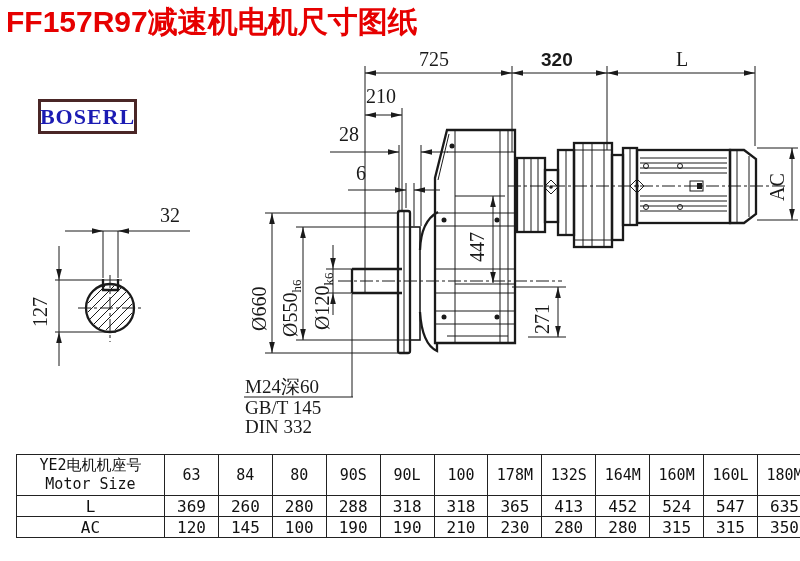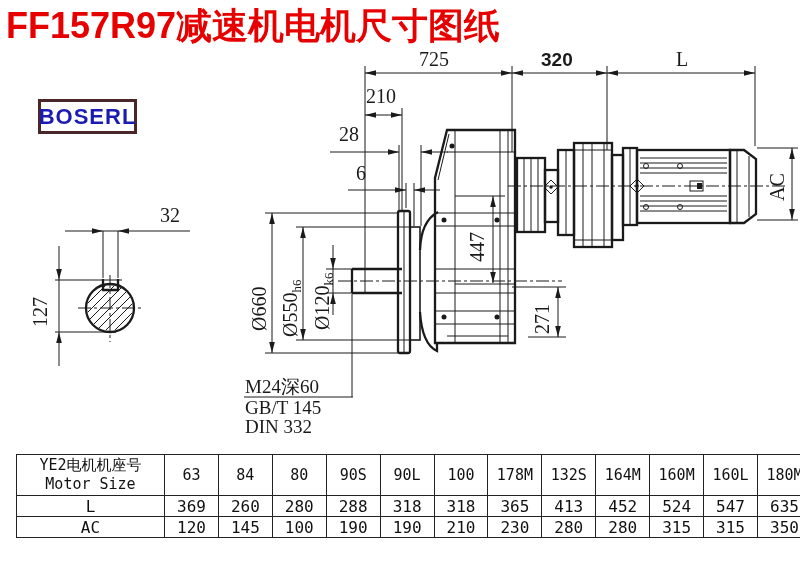--- a/index.html
+++ b/index.html
@@ -1,22 +1,22 @@
 <!DOCTYPE html>
 <html><head>
 <meta charset="utf-8">
 <style>
   html,body{margin:0;padding:0;background:#ffffff;}
   #stage{position:relative;width:800px;height:561px;background:#fff;overflow:hidden;
          font-family:"Liberation Sans","DejaVu Sans",sans-serif;}
-  #title{position:absolute;left:6px;top:2px;font-size:36px;font-weight:800;
+  #title{position:absolute;left:6px;top:2px;font-size:30px;font-weight:800;
          color:#e60000;letter-spacing:0px;white-space:nowrap;}
   #logo{position:absolute;left:38px;top:99px;width:93px;height:29px;border:3px solid #4a2626;
         display:flex;align-items:center;justify-content:center;background:#fff;}
-  #logo span{font-family:Liberation Sans, sans-serif;font-weight:bold;
+  #logo span{font-family:Liberation Serif, serif;font-weight:bold;
         font-size:22px;color:#1b1bb3;letter-spacing:1px;line-height:1;}
   svg{position:absolute;left:0;top:0;}
   svg text{font-family:"Liberation Serif","DejaVu Serif",serif;font-size:20px;fill:#1a1a1a;}
   text.sansbold{font-family:"Liberation Sans","DejaVu Sans",sans-serif;font-weight:bold;font-size:19px;}
   text.note{font-size:19px;}
   .thin{stroke:#1a1a1a;stroke-width:1;fill:none;}
   .med{stroke:#1a1a1a;stroke-width:1.6;fill:none;}
   .thick{stroke:#1a1a1a;stroke-width:2.3;fill:none;}
   .cl{stroke:#1a1a1a;stroke-width:1;fill:none;stroke-dasharray:13 3 3 3;}
   .arr{fill:#1a1a1a;stroke:none;}

